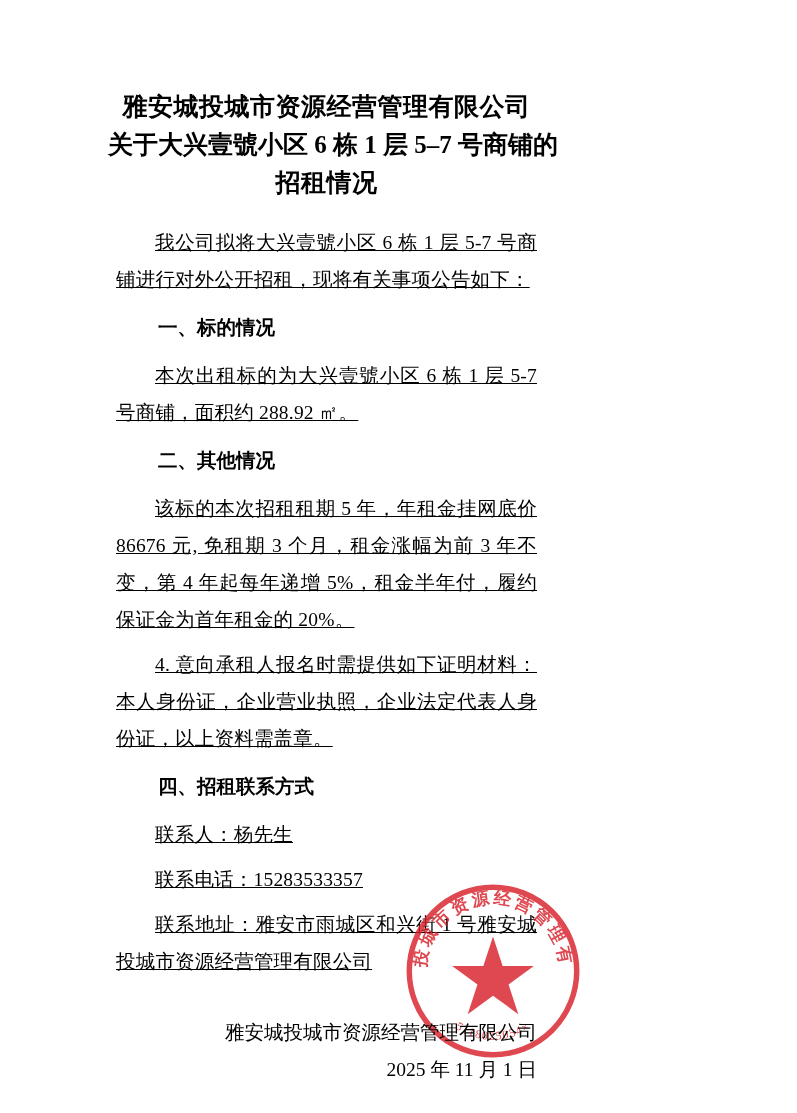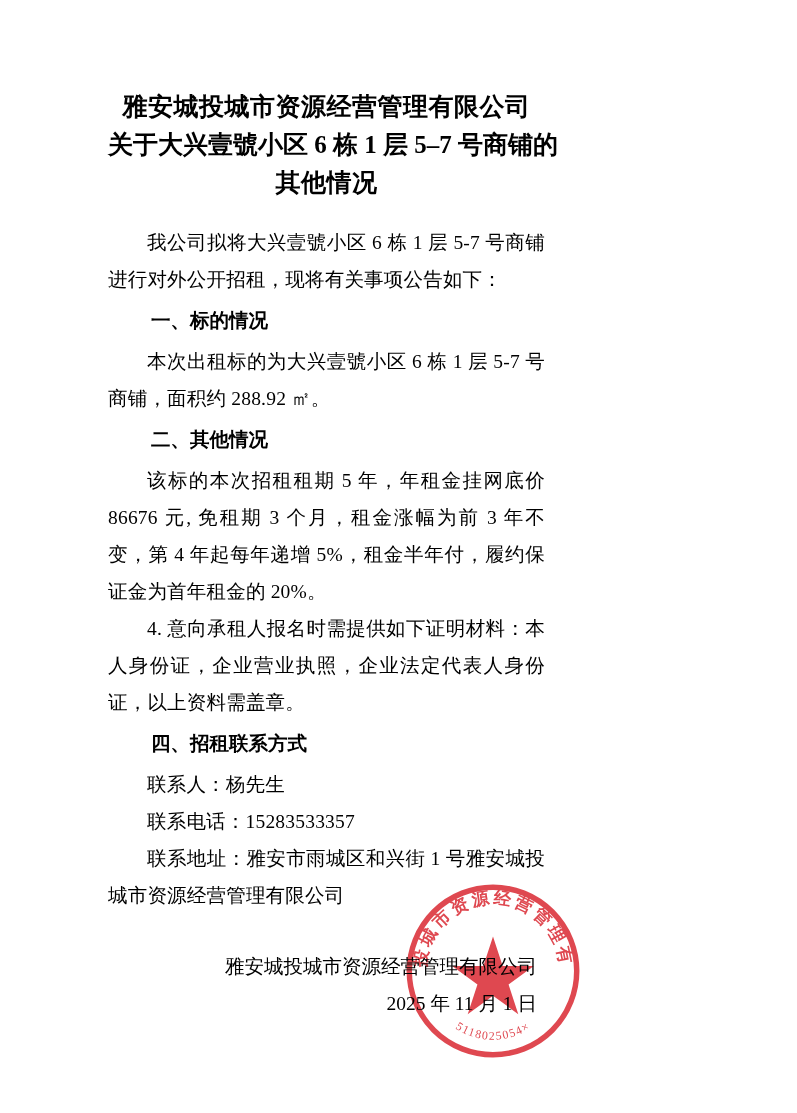--- a/index.html
+++ b/index.html
@@ -34,32 +34,33 @@
   .title-line {
     display: block;
     white-space: nowrap;
   }
   .title-line.l2 {
     letter-spacing: 0px;
   }
   p.body-text {
     font-size: 19.5px;
     line-height: 37px;
-    margin: 0;
+    margin: 8px;
     text-align: justify;
     text-justify: inter-ideograph;
     letter-spacing: 0.2px;
+    text-decoration: underline;
   }
   p.indent {
     text-indent: 2em;
   }
   p.heading {
     font-weight: bold;
     text-indent: 2em;
-    margin: 4px;
+    margin: 11px;
     font-size: 19.5px;
     line-height: 37px;
   }
   p.sign {
     text-align: right;
     margin: 0;
     font-size: 19.5px;
     line-height: 37px;
     padding-right: 8px;
   }
@@ -79,21 +80,21 @@
   }
 </style>
 </head>
 <body>
 
 <div class="page">
 
   <div class="title">
     <span class="title-line l1">雅安城投城市资源经营管理有限公司</span>
     <span class="title-line l2">关于大兴壹號小区 6 栋 1 层 5–7 号商铺的</span>
-    <span class="title-line l3">其他情况</span>
+    <span class="title-line l3">招租情况</span>
   </div>
 
   <p class="body-text indent">我公司拟将大兴壹號小区 6 栋 1 层 5-7 号商铺进行对外公开招租，现将有关事项公告如下：</p>
 
   <p class="heading">一、标的情况</p>
   <p class="body-text indent">本次出租标的为大兴壹號小区 6 栋 1 层 5-7 号商铺，面积约 288.92 ㎡。</p>
 
   <p class="heading">二、其他情况</p>
   <p class="body-text indent">该标的本次招租租期 5 年，年租金挂网底价 86676 元, 免租期 3 个月，租金涨幅为前 3 年不变，第 4 年起每年递增 5%，租金半年付，履约保证金为首年租金的 20%。</p>
 

